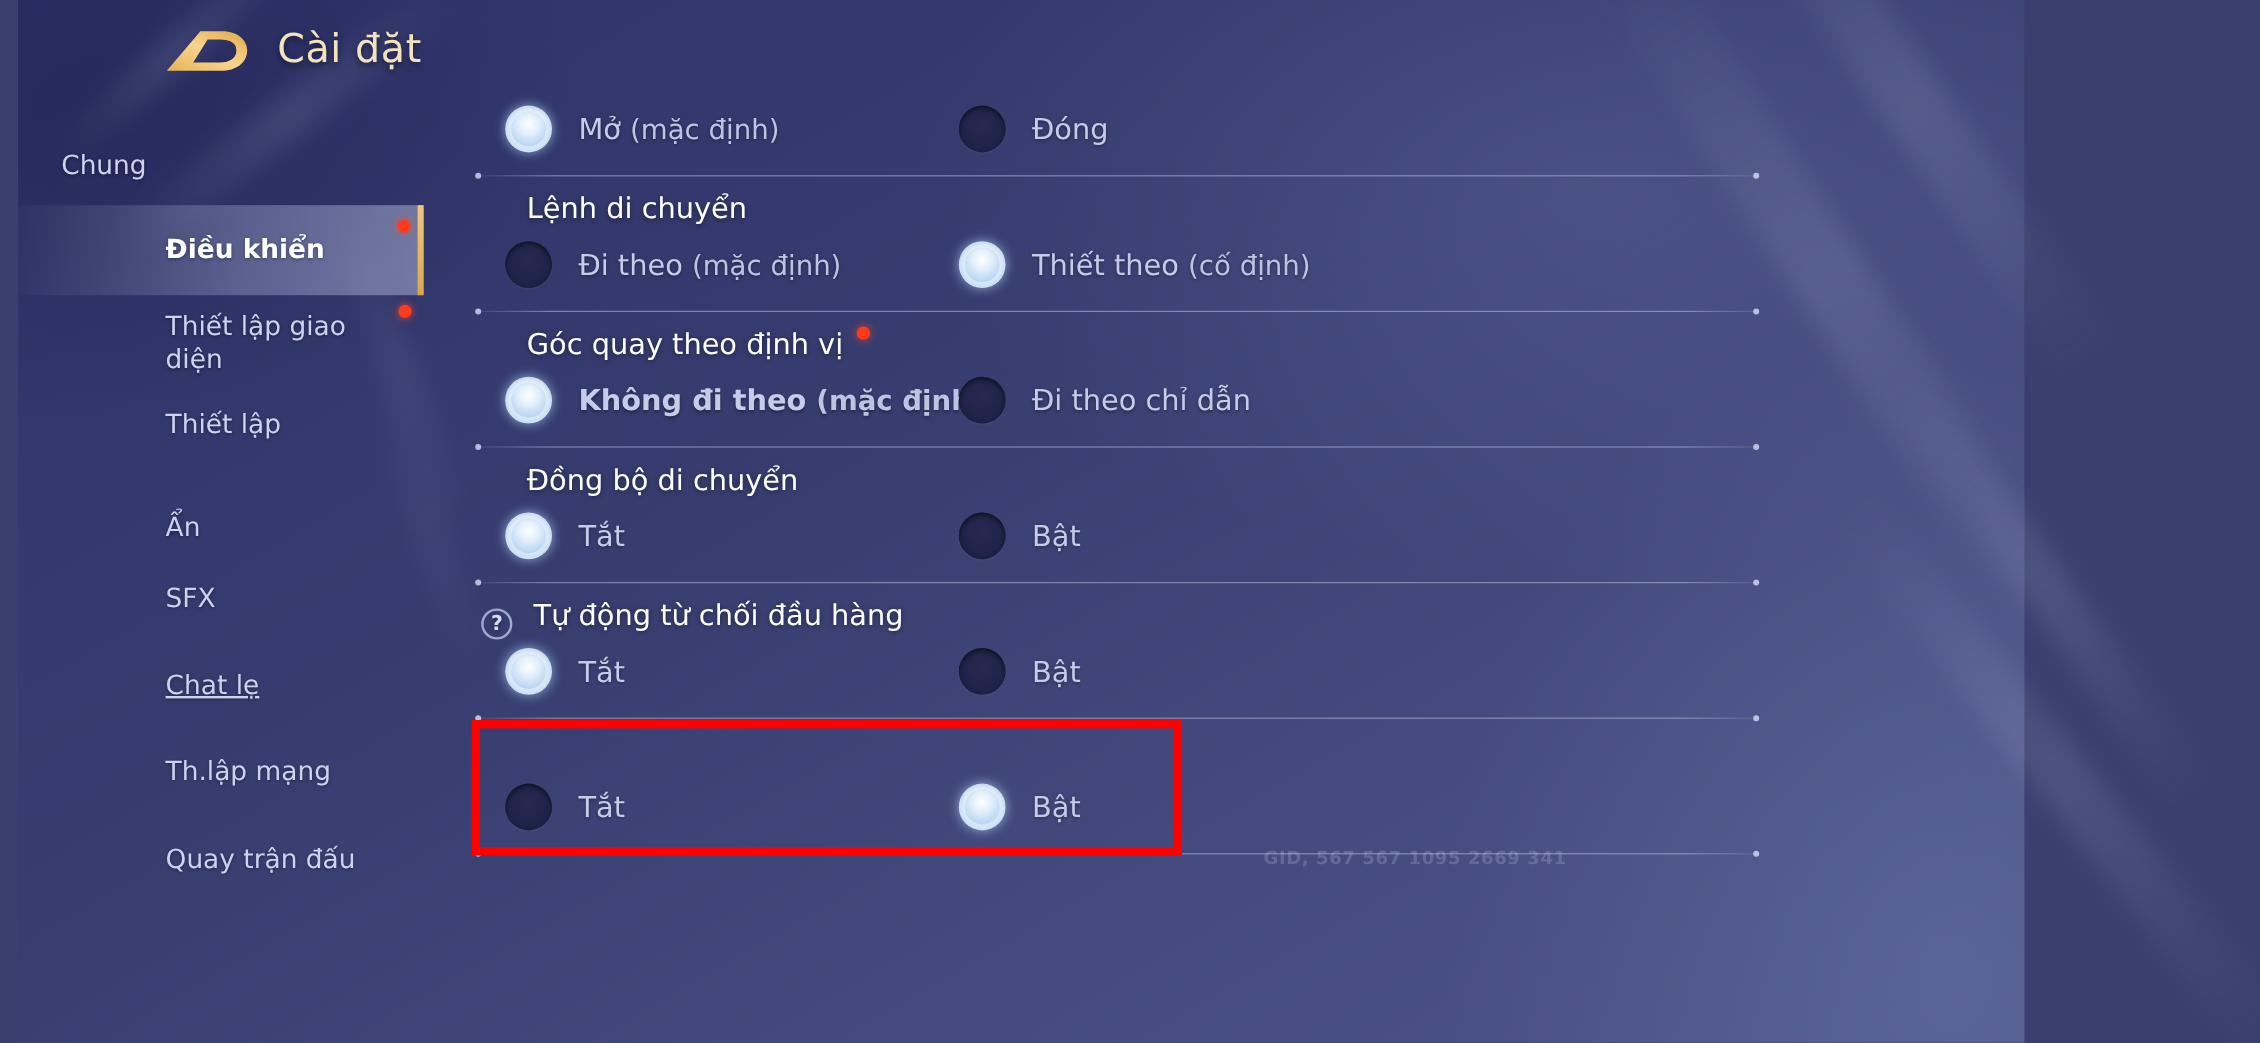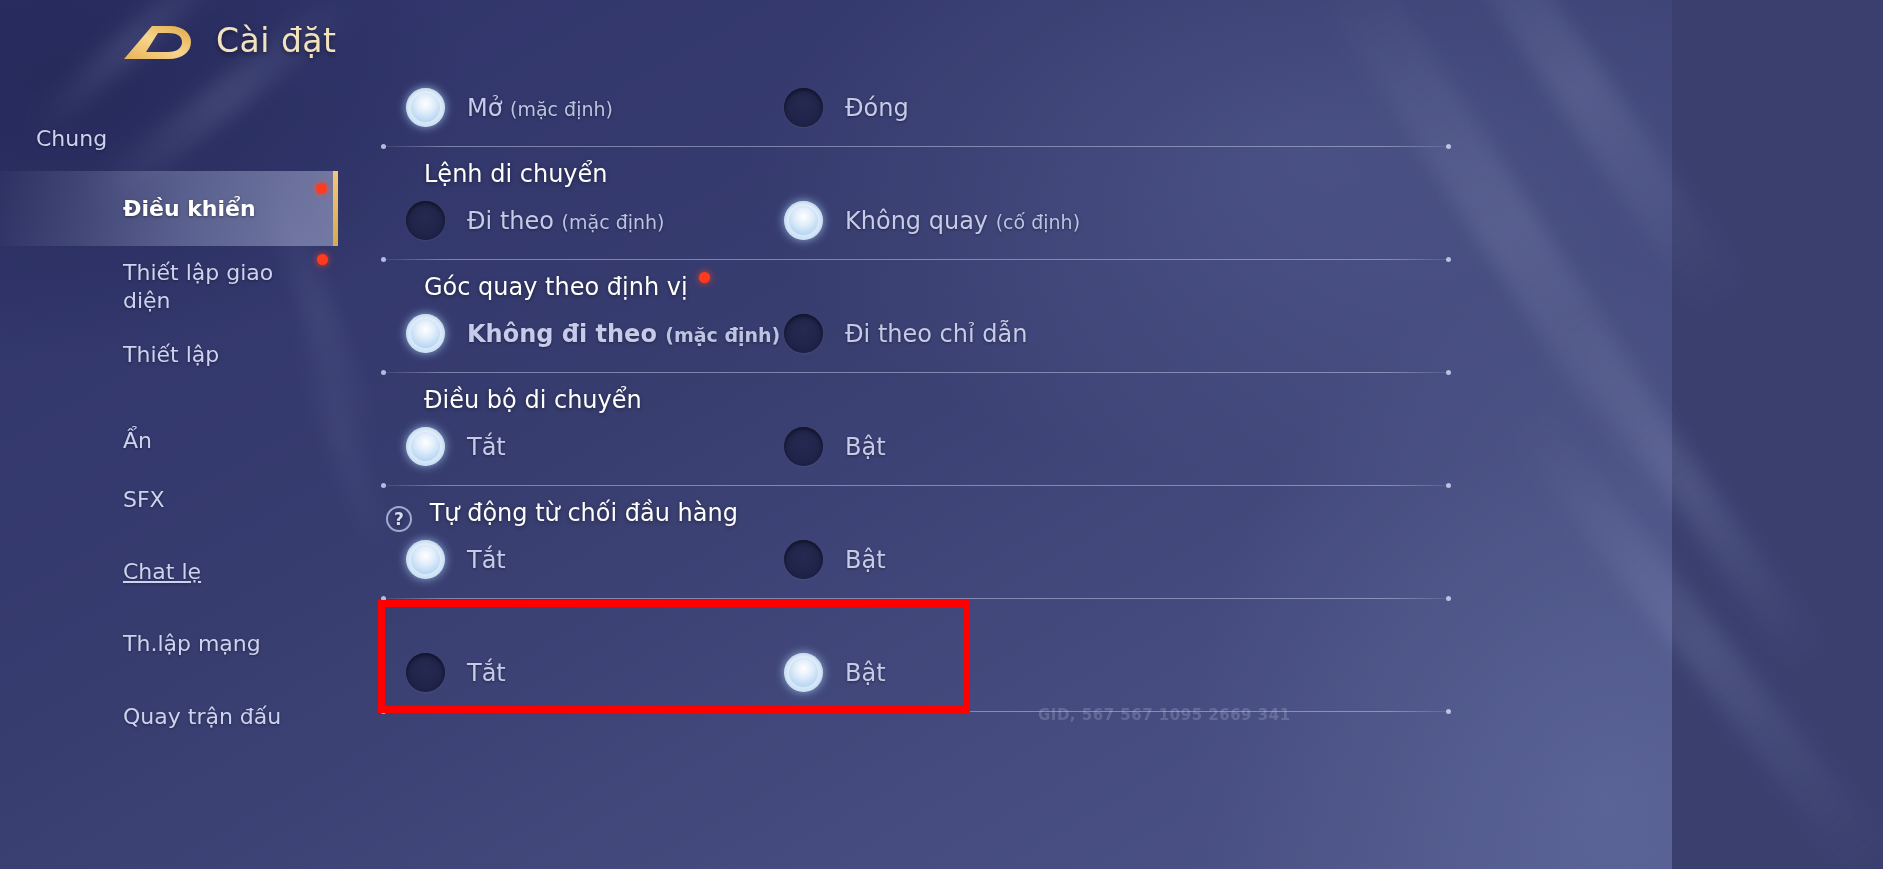--- a/index.html
+++ b/index.html
@@ -8,20 +8,21 @@
     font-family:"DejaVu Sans", sans-serif;
     background:#3a3f6e;
   }
   #app{
     position:relative; width:1672px; height:869px;
     background:
       radial-gradient(ellipse 900px 520px at 78% 18%, rgba(150,165,215,0.16), rgba(0,0,0,0) 62%),
       radial-gradient(ellipse 700px 900px at 96% 92%, rgba(160,178,225,0.18), rgba(0,0,0,0) 60%),
       radial-gradient(ellipse 620px 420px at 4% 10%, rgba(30,33,78,0.55), rgba(0,0,0,0) 65%),
       linear-gradient(150deg,#2e3269 0%,#383d70 42%,#454b7e 72%,#4d5488 100%);
+    margin-left: 15px;
   }
   
   .streak{ position:absolute; background:linear-gradient(90deg,rgba(255,255,255,0),rgba(200,212,245,0.13),rgba(255,255,255,0)); filter:blur(9px); pointer-events:none;}
   .s1{ width:520px;height:54px; left:1320px; top:60px; transform:rotate(56deg); }
   .s2{ width:640px;height:62px; left:1190px; top:200px; transform:rotate(57deg); }
   .s3{ width:420px;height:40px; left:1480px; top:470px; transform:rotate(55deg); }
   .s4{ width:560px;height:46px; left:1420px; top:620px; transform:rotate(52deg); }
   .s5{ width:330px;height:36px; left:60px;  top:80px;  transform:rotate(-38deg); }
   .s6{ width:260px;height:30px; left:0px;   top:30px;  transform:rotate(-42deg); }
   .s7{ width:300px;height:30px; left:170px; top:300px; transform:rotate(70deg); opacity:.6;}
@@ -89,21 +90,21 @@
     box-shadow:inset 0 2px 4px rgba(0,0,0,.55), 0 1px 2px rgba(255,255,255,.06);
   }
   .radio.on{
     background:radial-gradient(circle at 50% 40%, #ffffff 0%, #e2eefb 28%, #bcd9f4 55%, #a9cdf1 72%, #cfe4fa 100%);
     box-shadow:0 0 10px rgba(175,215,250,.75), inset 0 0 0 5px rgba(255,255,255,.45), inset 0 2px 4px rgba(60,110,170,.35);
   }
   .opt .txt{
     margin-left:22px; color:#c5cbe8; font-size:24px;
     text-shadow:0 1px 3px rgba(0,0,0,.4); white-space:nowrap;
   }
-  .opt .txt .sub{ font-size:19px; color:#bcc3e3; }
+  .opt .txt .sub{ font-size:23px; color:#bcc3e3; }
 
   #highlight-box{
     position:absolute; left:378px; top:600px; width:592px; height:113px;
     border:7px solid #ff0000; pointer-events:none;
   }
   #watermark{
     position:absolute; left:700px; top:706px; font-size:15px;
     color:rgba(205,212,240,0.22); letter-spacing:.5px;font-weight:bold;
   }
 </style>
@@ -203,21 +204,21 @@
     <div class="opt" style="left:68px;top:201px;">
       <span class="radio"></span>
       <span class="txt">
         <span>Đi theo</span>
         <span class="sub">(mặc định)</span>
       </span>
     </div>
     <div class="opt" style="left:446px;top:201px;">
       <span class="radio on"></span>
       <span class="txt">
-        <span>Không quay</span>
+        <span>Thiết theo</span>
         <span class="sub">(cố định)</span>
       </span>
     </div>
     <div class="divider" style="top:259px;"></div>
 
     <div class="group-title" style="left:86px;top:273px;">
       <span>Góc quay theo định vị</span>
       <span class="badge-dot" style="position:relative; display:inline-block; top:-12px; left:4px;"></span>
     </div>
     <div class="opt" style="left:68px;top:314px;font-weight:bold;">
@@ -230,21 +231,21 @@
     <div class="opt" style="left:446px;top:314px;">
       <span class="radio"></span>
       <span class="txt">
         <span>Đi theo chỉ dẫn</span>
         <span class="sub"></span>
       </span>
     </div>
     <div class="divider" style="top:372px;"></div>
 
     <div class="group-title" style="left:86px;top:386px;">
-      <span>Điều bộ di chuyển</span>
+      <span>Đồng bộ di chuyển</span>
     </div>
     <div class="opt" style="left:68px;top:427px;">
       <span class="radio on"></span>
       <span class="txt">
         <span>Tắt</span>
       </span>
     </div>
     <div class="opt" style="left:446px;top:427px;">
       <span class="radio"></span>
       <span class="txt">

